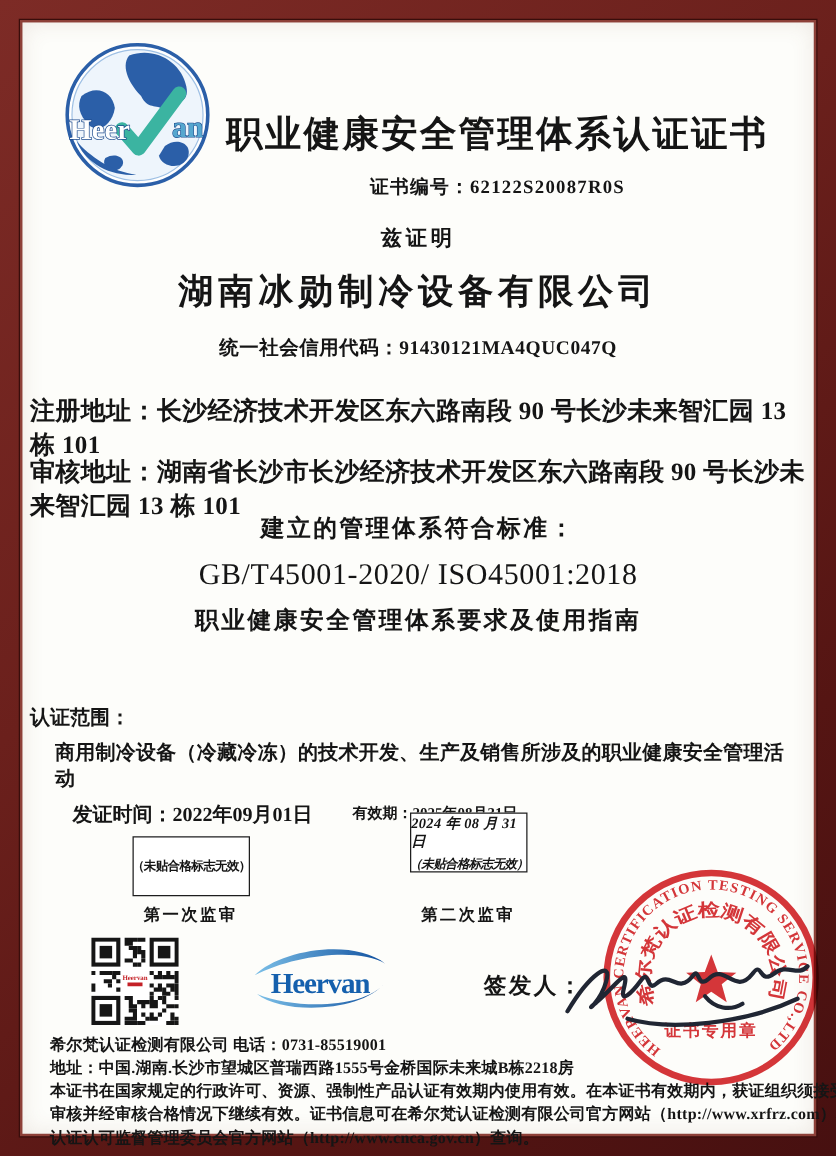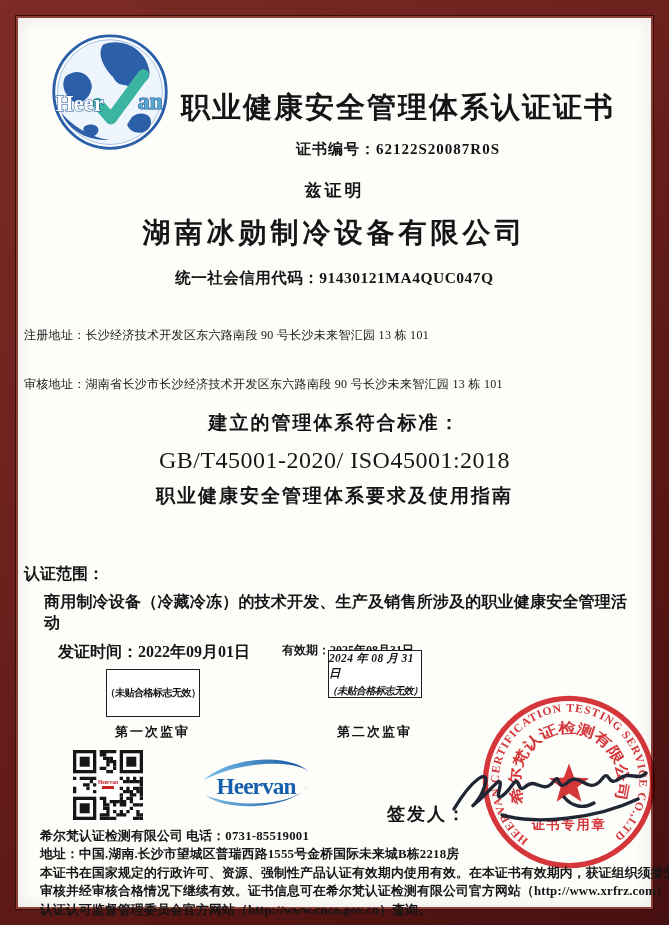--- a/index.html
+++ b/index.html
@@ -8,42 +8,42 @@
         background:linear-gradient(140deg,#7d2b26 0%,#6b201c 40%,#551513 75%,#471010 100%);}
   .paper{position:absolute;left:18px;top:18px;width:633px;height:889px;background:#fdfdfa;
          box-shadow:0 0 0 2px #8d4038, 0 0 0 3px #390d0b, inset 0 0 18px rgba(120,80,60,.12);}
   .abs{position:absolute;}
   .ctr{text-align:center;}
   .title{left:150px;top:70px;width:460px;font-size:29px;letter-spacing:2px;font-weight:700;}
   .certno{left:150px;top:122px;width:460px;font-size:15px;font-weight:700;letter-spacing:1px;}
   .hereby{left:0;top:161px;width:633px;font-size:17px;font-weight:700;letter-spacing:3px;}
   .company{left:0;top:196px;width:633px;font-size:28px;font-weight:700;letter-spacing:4px;}
   .credit{left:0;top:250px;width:633px;font-size:15.5px;font-weight:700;letter-spacing:.5px;}
-  .addr{left:6px;width:622px;font-size:12px;font-weight:400;letter-spacing:.3px;margin-top:12px;}
+  .addr{left:6px;width:622px;font-size:20px;font-weight:700;letter-spacing:.3px;}
   .addr1{top:297px;}
   .addr2{top:346px;}
   .stdhead{left:0;top:392px;width:633px;font-size:19px;font-weight:700;letter-spacing:2px;}
   .stdcode{left:0;top:429px;width:633px;font-size:24px;font-weight:400;letter-spacing:.5px;text-align:center;}
   .stdname{left:0;top:465px;width:633px;font-size:19px;font-weight:700;letter-spacing:2px;}
   .scopelabel{left:6px;top:546px;font-size:16px;font-weight:700;}
   .scopetext{left:26px;top:574px;width:594px;font-size:16px;font-weight:700;letter-spacing:.2px;}
   .issue{left:40px;top:624px;font-size:16px;font-weight:700;}
   .valid{left:264px;top:624px;font-size:12px;font-weight:700;}
   .datebox{width:92px;height:46px;border:1.5px solid #1e1e1e;display:flex;flex-direction:column;
            justify-content:center;align-items:center;gap:3px;background:#fff;}
   .datebox .d{font-size:11.5px;font-weight:700;letter-spacing:.3px;}
   .datebox .n{font-size:10px;font-weight:700;letter-spacing:-.5px;white-space:nowrap;}
   .box1{left:88px;top:651px;}
   .box2{left:310px;top:632px;font-style:italic;}
   .boxcap{top:705px;width:95px;font-size:13px;font-weight:700;letter-spacing:2px;text-align:center;}
   .cap1{left:87px;}
   .cap2{left:309px;}
   .qr{left:55px;top:732px;}
   .blogo{left:182px;top:736px;}
-  .issuer{left:369px;top:758px;font-size:18px;font-weight:700;letter-spacing:2px;z-index:4;margin-top:26px;}
+  .issuer{left:369px;top:758px;font-size:18px;font-weight:700;letter-spacing:2px;z-index:4;}
   .seal{left:463px;top:676px;z-index:2;mix-blend-mode:multiply;opacity:.93;}
   .sig{left:426px;top:733px;z-index:3;}
   .footer{left:22px;top:809px;width:606px;z-index:1;}
   .footer .fl{font-size:12.8px;font-weight:700;line-height:18.4px;letter-spacing:.2px;white-space:nowrap;}
   .globelogo{left:30px;top:15px;}
   svg text{font-family:"Liberation Serif","DejaVu Serif",serif;}
 </style>
 </head>
 <body>
 

